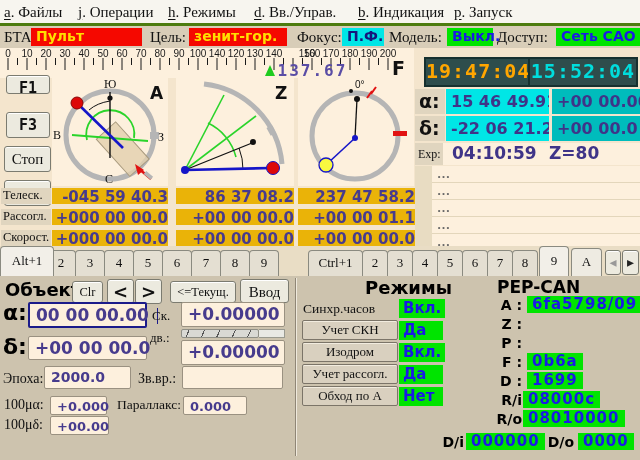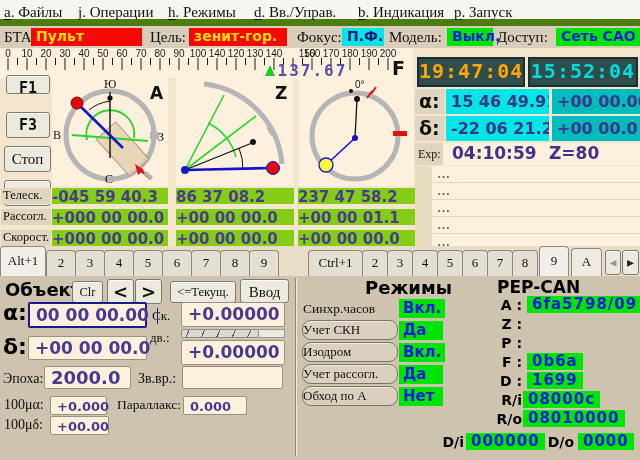--- a/index.html
+++ b/index.html
@@ -1,21 +1,21 @@
 <!DOCTYPE html>
 <html><head>
 <meta charset="utf-8">
 <style>
   html,body{margin:0;padding:0;background:#888;}
   #screen{position:relative;width:640px;height:460px;background:#f4e5cd;overflow:hidden;
           font-family:"Liberation Serif",serif;-webkit-font-smoothing:antialiased;}
   .abs{position:absolute;box-sizing:border-box;}
 
   
-  .menubar{left:0;top:0;width:640px;height:26px;background:#f7f5ef;border-bottom:7px solid #4d7c0f;}
+  .menubar{left:0;top:0;width:640px;height:26px;background:#f7f5ef;border-bottom:3px solid #4d7c0f;}
   .menu-item{top:4px;font:15px "Liberation Serif",serif;color:#111;white-space:nowrap;cursor:default;}
   .menu-item u{text-underline-offset:2px;}
 
   
   .statusbar{left:0;top:26px;width:640px;height:22px;background:#d8cdb8;}
   .slabel{top:29px;font:15px "Liberation Serif",serif;color:#111;white-space:nowrap;}
   .sbox{top:28px;height:18px;line-height:18px;font:bold 14px "DejaVu Sans",sans-serif;padding:0 5px;white-space:nowrap;}
   .redbg{background:#f50800;color:#ffdf00;}
   .cyanbg{background:#00e6e6;color:#16167d;}
   .greenbg{background:#00e400;color:#1a1ae6;}
@@ -36,27 +36,27 @@
   
   .btn{background:#eceadf;border:1px solid #7b7b70;border-radius:3px;box-shadow:inset 0 1px 0 #ffffff;
        text-align:center;color:#111;cursor:default;}
   .fbtn{font:bold 15px "DejaVu Sans Mono",monospace;line-height:24px;}
   .tbtn{font:15px "Liberation Serif",serif;line-height:24px;}
   .smallbtn{font:12.5px "Liberation Serif",serif;line-height:20px;}
   .arrowbtn{font:14px "DejaVu Sans",sans-serif;line-height:22px;}
 
   
   .tlabel{background:#e0d5bf;height:16px;line-height:16px;font:12.5px "Liberation Serif",serif;padding-left:2px;color:#111;}
-  .tval{background:#84cc16;height:16px;line-height:16px;text-align:left;
+  .tval{background:#eab308;height:16px;line-height:16px;text-align:right;
         font:bold 15px "DejaVu Sans",sans-serif;color:#473b8d;white-space:nowrap;}
 
   
   .clock{background:#2e4d4c;border:2px solid #16302f;height:30px;text-align:center;
          font:bold 20px "DejaVu Sans Mono",monospace;line-height:25px;letter-spacing:1px;}
-  .clock-orange{color:#ffa600;}
+  .clock-orange{color:#ffa600;margin-left:7px;}
   .clock-cyan{color:#00dddd;}
   .coordlabel{background:#e0d5bf;color:#111;}
   .bigval{font:bold 16px "DejaVu Sans",sans-serif;color:#3f3488;line-height:25px;padding-left:5px;white-space:nowrap;overflow:hidden;}
   .cy{background:#00e6e6;}
   .te{background:#00bcbc;}
   .msgrow{border-bottom:1px solid #e3d6bb;height:16px;line-height:15px;font:bold 13px "Liberation Serif",serif;color:#666;padding-left:22px;}
 
   
   .tabstrip{left:0;top:246px;width:640px;height:30px;background:#e9ddc5;}
   .tab{position:absolute;box-sizing:border-box;border:1px solid #8a8a80;border-bottom:none;border-radius:4px 4px 0 0;
@@ -70,22 +70,22 @@
   .h1{font:bold 18px "DejaVu Sans",sans-serif;color:#000;}
   .greek{font:bold 22px "DejaVu Sans",sans-serif;color:#000;}
   .lbl{font:14px "Liberation Serif",serif;color:#111;white-space:nowrap;}
   .field{background:#fdf0dd;border:1px solid #9a9181;border-radius:2px;
          font:bold 17px "DejaVu Sans",sans-serif;color:#473b8d;padding-left:6px;white-space:nowrap;}
   .field.small{font:bold 13px "DejaVu Sans",sans-serif;line-height:19px;}
   .focus{border:2px solid #1b1b8a;}
   .grip{background:#d9d9d4 repeating-linear-gradient(115deg,#d9d9d4 0 6px,#555 6px 7px,#d9d9d4 7px 14px);
         border:1px solid #8f8f86;border-radius:2px;}
   .griptrack{background:#e9e9e4;border:1px solid #9a9a90;border-left:none;}
-  .modebtn{background:#d9d0bf;border:1px solid #7b7468;border-radius:9px;box-shadow:inset 0 1px 0 #f2ecdf;
-           font:13px "Liberation Serif",serif;line-height:18px;color:#111;}
+  .modebtn{background:#d9d0bf;border:1px solid #7b7468;border-radius:2px;box-shadow:inset 0 1px 0 #f2ecdf;
+           font:13px "Liberation Serif",serif;text-align:center;line-height:18px;color:#111;}
   .modelbl{font:13.5px "Liberation Serif",serif;color:#111;}
   .gval{background:#00e400;color:#1a1ae6;font:bold 15px "DejaVu Sans",sans-serif;line-height:19px;padding:0 4px;white-space:nowrap;}
   .plbl{font:bold 14px "DejaVu Sans",sans-serif;color:#000;text-align:right;}
   .pval{background:#00e400;color:#1a1ae6;font:bold 15px "DejaVu Sans",sans-serif;line-height:17px;padding:0 5px;letter-spacing:1px;white-space:nowrap;}
   .cursorbar{display:inline-block;width:1px;height:16px;background:#1b1b8a;vertical-align:-3px;margin-left:8px;}
 </style>
 </head>
 <body>
 
 <div id="screen">
@@ -283,21 +283,21 @@
   <div class="abs" style="left:415px;top:166px;width:225px;height:80px;background:#fdf0dd">
     <div class="abs" style="left:0;top:0;width:17px;height:80px;background:#e8dcc2"></div>
     <div class="msgrow">…</div>
     <div class="msgrow">…</div>
     <div class="msgrow">…</div>
     <div class="msgrow">…</div>
     <div class="msgrow">…</div>
   </div>
 
   <div class="abs tabstrip"></div>
-  <div class="abs tab active" style="left:0;width:46px">Alt+1</div>
+  <div class="abs tab active" style="left:0;width:54px">Alt+1</div>
   <div class="abs tab" style="left:46px;width:30px">2</div>
   <div class="abs tab" style="left:75px;width:30px">3</div>
   <div class="abs tab" style="left:104px;width:30px">4</div>
   <div class="abs tab" style="left:133px;width:30px">5</div>
   <div class="abs tab" style="left:162px;width:30px">6</div>
   <div class="abs tab" style="left:191px;width:30px">7</div>
   <div class="abs tab" style="left:220px;width:30px">8</div>
   <div class="abs tab" style="left:249px;width:30px">9</div>
 
   <div class="abs tab" style="left:308px;width:55px">Ctrl+1</div>
@@ -329,21 +329,21 @@
   <div class="abs field" style="left:181px;top:302px;width:104px;height:25px;line-height:23px"><span>+0.00000</span></div>
   <div class="abs grip" style="left:181px;top:329px;width:78px;height:9px"></div>
   <div class="abs griptrack" style="left:259px;top:329px;width:26px;height:9px"></div>
   <span class="abs lbl" style="left:150px;top:330px;font-size:13px">дв.:</span>
   <div class="abs field" style="left:181px;top:340px;width:104px;height:25px;line-height:23px"><span>+0.00000</span></div>
 
   <span class="abs greek" style="left:3px;top:334px">δ:</span>
   <div class="abs field" style="left:28px;top:336px;width:119px;height:24px;line-height:22px"><span>+00 00 00.0</span></div>
 
   <span class="abs lbl" style="left:3px;top:371px">Эпоха:</span>
-  <div class="abs field" style="left:44px;top:366px;width:87px;height:23px;line-height:21px;font-size:18px"><span>2000.0</span></div>
+  <div class="abs field" style="left:44px;top:366px;width:87px;height:23px;line-height:21px;font-size:14px"><span>2000.0</span></div>
   <span class="abs lbl" style="left:138px;top:371px">Зв.вр.:</span>
   <div class="abs field" style="left:182px;top:366px;width:101px;height:23px"><span></span></div>
 
   <span class="abs lbl" style="left:4px;top:397px">100μα:</span>
   <div class="abs field small" style="left:50px;top:396px;width:57px;height:19px"><span>+0.000</span></div>
   <span class="abs lbl" style="left:117px;top:397px;font-size:13.5px">Параллакс:</span>
   <div class="abs field small" style="left:183px;top:396px;width:64px;height:19px"><span>0.000</span></div>
   <span class="abs lbl" style="left:4px;top:417px">100μδ:</span>
   <div class="abs field small" style="left:50px;top:416px;width:59px;height:19px"><span>+00.00</span></div>
 

